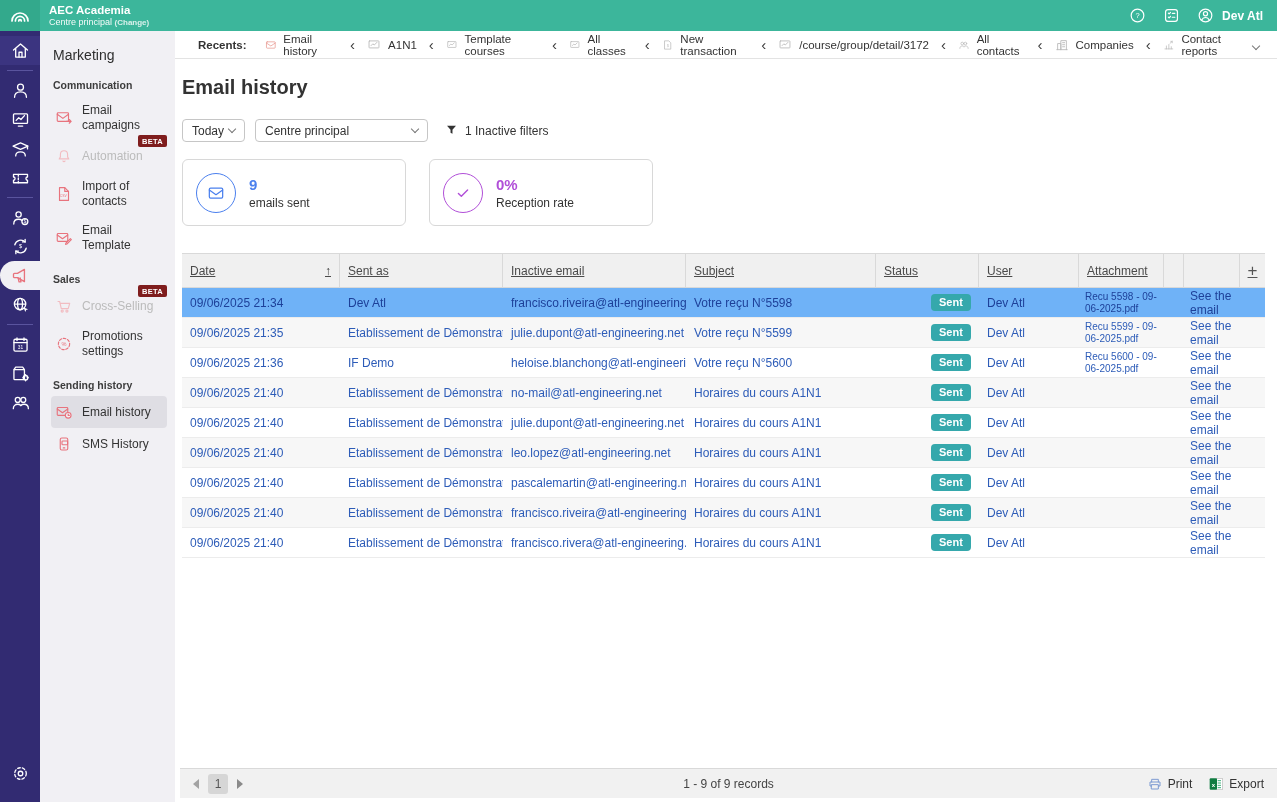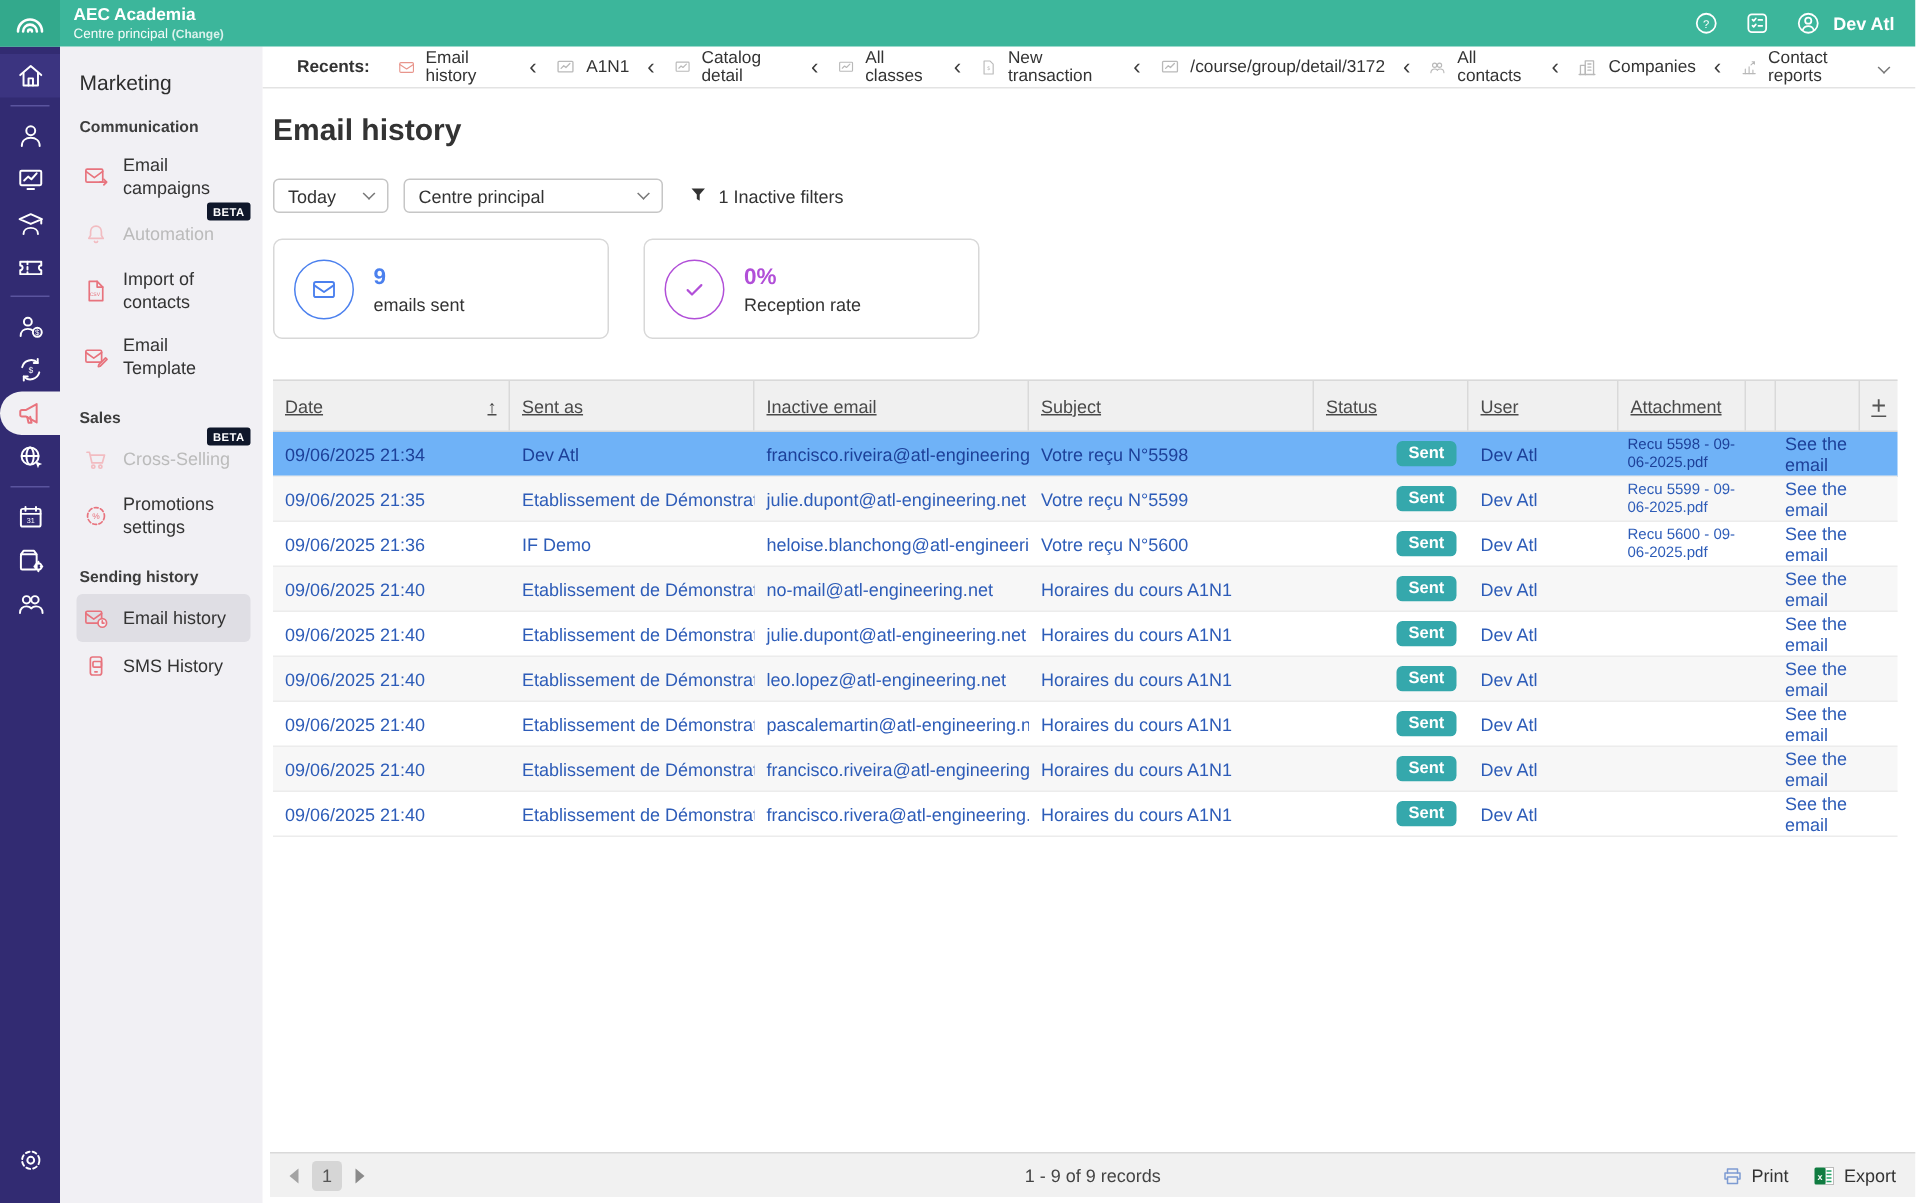--- a/index.html
+++ b/index.html
@@ -32,37 +32,37 @@
 
   
   .submenu { position:absolute; top:31px; left:40px; width:135px; bottom:0; background:#F1F0F4; padding:16px 0 0 11px; z-index:3; }
   .menu-title { font-size:14px; color:#2E2E2E; margin:0 0 16px 2px; font-weight:400; }
   .section-label { font-size:10.5px; font-weight:bold; color:#3D3D3D; margin:13px 0 5px 2px; }
   .menu-item { position:relative; display:flex; align-items:center; gap:9px; padding:7px 4px; font-size:12px; color:#333; border-radius:4px; margin-right:8px; line-height:1.25; }
   .menu-item svg { width:18px; height:18px; color:#E8737D; flex-shrink:0; }
   .menu-item.disabled { color:#BBBBBB; }
   .menu-item.disabled svg { color:#F2BCC1; }
   .menu-item.active { background:#DFDEE4; }
-  .beta { position:absolute; top:-5px; right:0px; background:#0f172a; color:#fff; font-size:7.5px; font-weight:bold; padding:1.5px 4px; border-radius:2px; letter-spacing:.3px; }
+  .beta { position:absolute; top:-5px; right:0px; background:#7f1d1d; color:#fff; font-size:7.5px; font-weight:bold; padding:1.5px 4px; border-radius:2px; letter-spacing:.3px; }
 
   
   .content { position:absolute; top:31px; left:175px; right:0; bottom:0; background:#fff; }
   .recents { height:28px; border-bottom:1px solid #E3E3E3; display:flex; align-items:center; padding:0 12px 0 23px; font-size:11.5px; color:#333; }
   .recents-label { font-weight:600; margin-right:18px; }
   .recent-item { display:flex; align-items:center; gap:7px; }
   .recent-item svg { width:14px; height:14px; color:#B9B9B9; }
   .recent-item.first svg { color:#E8958C; }
   .sep { color:#3C3C3C; font-size:15px; margin:0 12px; line-height:1; }
   .recents-expand { margin-left:auto; padding:4px 6px; }
   .chev { display:inline-block; width:6px; height:6px; border-right:1.6px solid #777; border-bottom:1.6px solid #777; transform:rotate(45deg); margin-top:-3px; }
 
   .page { padding:13px 0 0 7px; }
   .page-title { font-size:20px; font-weight:600; color:#333; margin:4px 0 20px; }
   .filters { display:flex; align-items:center; gap:10px; margin-bottom:17px; }
-  .select { height:23px; border:1px solid #C6C6C6; border-radius:4px; display:flex; align-items:center; padding:0 9px; font-size:12px; color:#333; background:#fff; gap:19px; }
+  .select { height:23px; border:1px solid #C6C6C6; border-radius:4px; display:flex; align-items:center; padding:0 9px; font-size:12px; color:#333; background:#fff; gap:5px; }
   .select.wide { width:173px; } .select.wide .chev { margin-left:auto; }
   .inactive-filters { display:flex; align-items:center; gap:7px; font-size:12px; color:#333; margin-left:7px; }
   .inactive-filters svg { width:13px; height:13px; }
 
   .cards { display:flex; gap:23px; margin-bottom:27px; }
   .card { width:224px; height:67px; border:1px solid #D8D8D8; border-radius:6px; display:flex; align-items:center; padding-left:13px; gap:13px; background:#fff; }
   .card-icon { width:40px; height:40px; border-radius:50%; border:1.5px solid; display:flex; align-items:center; justify-content:center; flex-shrink:0; }
   .card-icon svg { width:20px; height:20px; }
   .blue { color:#4B80EE; border-color:#4B80EE; }
   .purple { color:#B14FD8; border-color:#B14FD8; }
@@ -337,21 +337,21 @@
             <path d="M7 13l3-3 2.5 2 4.5-4.5"></path>
           </svg>
         <span>A1N1</span>
       </span>
       <span class="sep">‹</span>
       <span class="recent-item">
         <svg viewBox="0 0 24 24" class="ic">
             <rect x="3.5" y="5" width="17" height="12" rx="1"></rect>
             <path d="M7 13l3-3 2.5 2 4.5-4.5"></path>
           </svg>
-        <span>Catalog detail</span>
+        <span>Template courses</span>
       </span>
       <span class="sep">‹</span>
       <span class="recent-item">
         <svg viewBox="0 0 24 24" class="ic">
             <rect x="3.5" y="5" width="17" height="12" rx="1"></rect>
             <path d="M7 13l3-3 2.5 2 4.5-4.5"></path>
           </svg>
         <span>All classes</span>
       </span>
       <span class="sep">‹</span>

